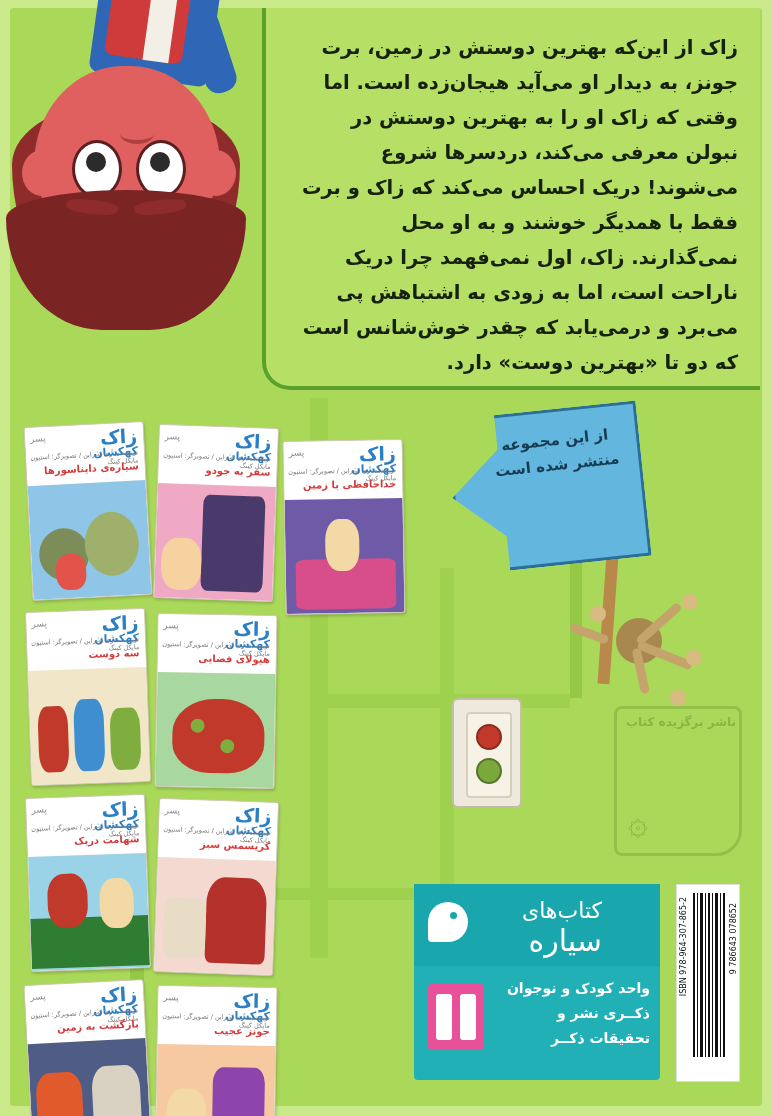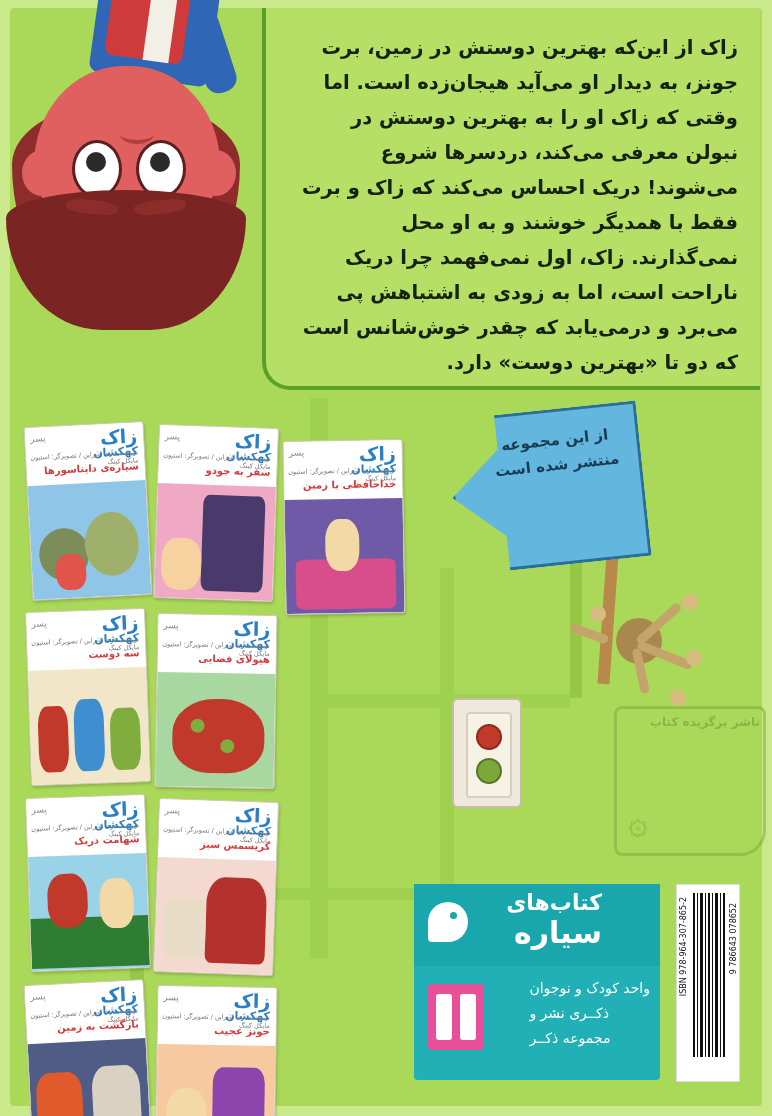--- a/index.html
+++ b/index.html
@@ -76,21 +76,21 @@
   .g-arm{position:absolute;background:#c4a46a;height:9px;border-radius:5px;transform-origin:left center;}
   .g-ball{position:absolute;width:16px;height:16px;background:#d8bb80;border-radius:50%;}
 
   
   .plate{position:absolute;left:452px;top:698px;width:66px;height:106px;background:#eee9dc;border:2px solid #c3bda9;border-radius:6px;}
   .plate-inner{position:absolute;left:12px;top:12px;width:42px;height:82px;background:#f6f2e6;border:2px solid #d6cfbb;border-radius:4px;}
   .btn-red{position:absolute;left:22px;top:24px;width:22px;height:22px;background:#c0392b;border-radius:50%;border:2px solid #8d2a1f;}
   .btn-grn{position:absolute;left:22px;top:58px;width:22px;height:22px;background:#7aa83a;border-radius:50%;border:2px solid #55762a;}
 
   
-  .stamp{position:absolute;left:614px;top:706px;width:128px;height:150px;opacity:.55;padding-left:24px;}
+  .stamp{position:absolute;left:614px;top:706px;width:128px;height:150px;opacity:.55;}
   .stamp-box{position:absolute;inset:0;border:3px solid #7fae3e;border-radius:8px 8px 26px 8px;}
   .stamp-txt{position:absolute;right:6px;top:8px;direction:rtl;color:#6d9b34;font-size:12px;line-height:16px;font-weight:700;}
   .stamp-glyph{position:absolute;left:14px;bottom:14px;color:#6d9b34;font-size:34px;}
 
   
   .books{position:absolute;left:22px;top:424px;width:300px;height:660px;}
   .book{position:absolute;width:118px;height:172px;background:#f6f3ea;border:1px solid #cfc9b4;
         border-radius:3px;box-shadow:1px 2px 3px rgba(0,0,0,.18);overflow:hidden;transform-origin:center;}
   .bk-top{position:absolute;left:0;top:0;width:100%;height:58px;background:#ffffff;}
   .bk-logo{position:absolute;right:6px;top:4px;direction:rtl;text-align:right;line-height:1;}
@@ -98,26 +98,26 @@
   .bk-logo .l2{font-size:11px;font-weight:800;color:#2b7fc4;}
   .bk-kids{position:absolute;left:5px;top:6px;font-size:9px;color:#8a8a8a;}
   .bk-sub{position:absolute;right:6px;top:26px;font-size:6.5px;color:#777;direction:rtl;}
   .bk-title{position:absolute;right:6px;top:38px;font-size:10px;font-weight:700;color:#d23c3c;direction:rtl;}
   .bk-art{position:absolute;left:0;top:58px;width:100%;height:114px;}
   .blob{position:absolute;border-radius:50%;}
 
   
   .pub{position:absolute;left:414px;top:884px;width:246px;height:196px;background:#21b0b5;border-radius:4px;}
   .pub-top{position:absolute;left:0;top:0;width:100%;height:82px;background:#19a7ad;}
-  .pub-name{position:absolute;right:58px;top:4px;direction:rtl;text-align:right;color:#fff;font-weight:700;line-height:30px;}
+  .pub-name{position:absolute;right:58px;top:12px;direction:rtl;text-align:right;color:#fff;font-weight:400;line-height:30px;}
   .pub-name .n1{font-size:22px;}
   .pub-name .n2{font-size:30px;}
   .bird{position:absolute;left:14px;top:18px;width:40px;height:40px;background:#fff;border-radius:50% 50% 50% 10%;}
   .bird:after{content:"";position:absolute;left:22px;top:10px;width:7px;height:7px;background:#19a7ad;border-radius:50%;}
-  .pub-lines{position:absolute;right:10px;top:92px;direction:rtl;text-align:left;color:#fff;font-size:14px;line-height:25px;font-weight:400;}
+  .pub-lines{position:absolute;right:10px;top:92px;direction:rtl;text-align:right;color:#fff;font-size:14px;line-height:25px;font-weight:700;}
   .pub-mark{position:absolute;left:14px;top:100px;width:56px;height:66px;background:#e8509a;border-radius:4px;}
   .pub-mark:before,.pub-mark:after{content:"";position:absolute;top:10px;width:16px;height:46px;background:#fff;border-radius:3px;}
   .pub-mark:before{left:8px;}
   .pub-mark:after{left:32px;}
 
   
   .barcode{position:absolute;left:676px;top:884px;width:62px;height:196px;background:#fff;border:1px solid #ddd;}
   .bars{position:absolute;left:16px;top:8px;width:34px;height:164px;}
   .bar{position:absolute;top:0;height:100%;background:#111;}
   .isbn{position:absolute;left:2px;top:12px;writing-mode:vertical-rl;transform:rotate(180deg);font-size:8px;color:#111;}
@@ -349,21 +349,21 @@
     <div class="pub-top"></div>
     <div class="bird"></div>
     <div class="pub-name">
       <div class="n1">کتاب‌های</div>
       <div class="n2">سیاره</div>
     </div>
     <div class="pub-mark"></div>
     <div class="pub-lines">
       <div>واحد کودک و نوجوان</div>
       <div>ذکــر‌ی نشر و</div>
-      <div>مجموعه ذکــر</div>
+      <div>تحقیقات ذکــر</div>
     </div>
   </div>
 
   <div class="barcode">
     <div class="isbn">ISBN 978-964-307-865-2</div>
     <div class="isbn2">9 786643 078652</div>
     <div class="bars">
       <div class="bar" style="left:0;width:2px;"></div>
       <div class="bar" style="left:4px;width:1px;"></div>
       <div class="bar" style="left:7px;width:3px;"></div>

